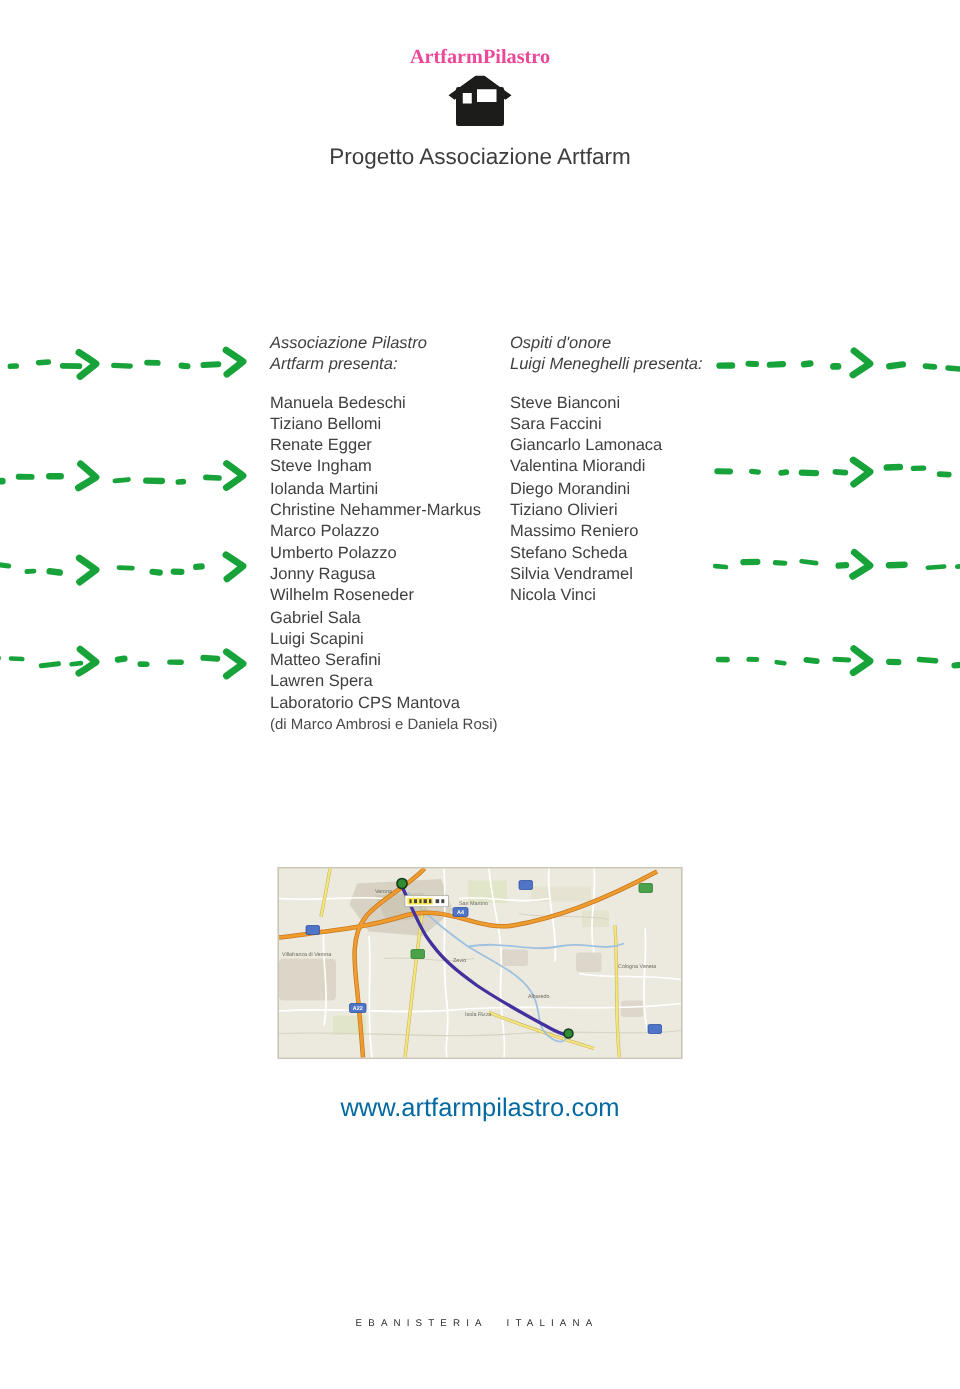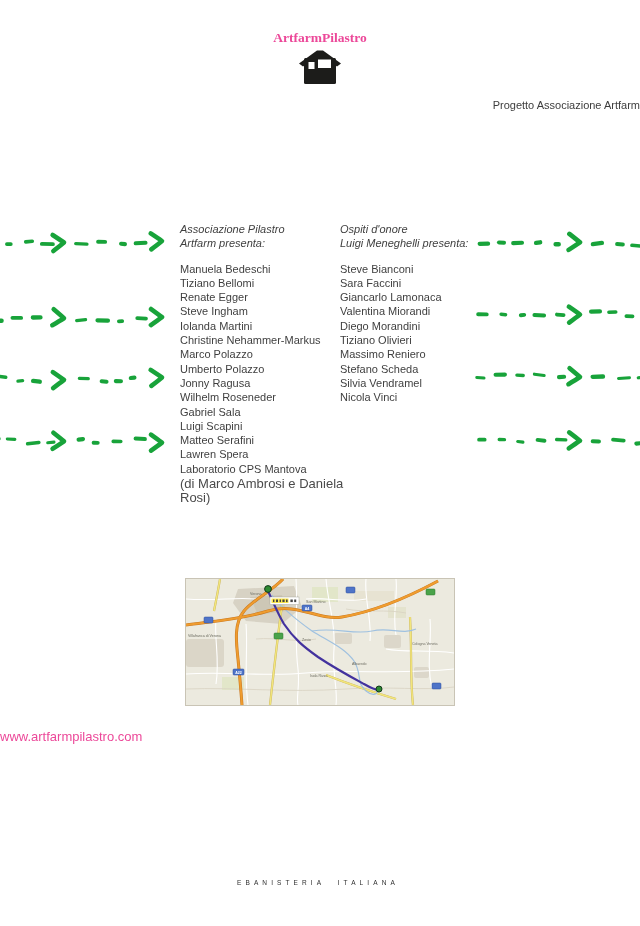--- a/index.html
+++ b/index.html
@@ -3,38 +3,38 @@
 <meta charset="utf-8">
 <style>
   html,body{margin:0;padding:0;background:#ffffff;}
   .page{position:relative;width:640px;height:926px;background:#ffffff;overflow:hidden;
         font-family:"Liberation Sans",sans-serif;color:#3d3d3d;}
 
   .logo-wordmark{position:absolute;top:30px;left:0;width:100%;text-align:center;
         font-family:"Liberation Serif",serif;font-weight:bold;font-size:13.5px;color:#ec4899;}
   .house{position:absolute;top:49px;left:298px;}
 
-  .subtitle{position:absolute;top:98px;left:0;width:100%;text-align:right;
-        font-size:11px;line-height:14px;color:#3d3d3d;}
+  .subtitle{position:absolute;top:98px;left:0;width:100%;text-align:center;
+        font-size:15px;line-height:14px;color:#3d3d3d;}
 
   .arrow{position:absolute;}
   .arrow.a-left{left:-10px;}
   .arrow.a-right{left:472px;}
 
   .col{position:absolute;top:222px;font-size:11px;line-height:14.3px;color:#3f3f3f;}
   .col.left-col{left:180px;width:164px;}
   .col.right-col{left:340px;width:150px;}
   .col-header{font-style:italic;margin-bottom:11px;}
-  .note{font-size:13px;margin-top:1px;color:#4a4a4a;}
+  .note{font-size:10px;margin-top:1px;color:#4a4a4a;}
 
   .map-wrap{position:absolute;left:185px;top:578px;width:270px;height:128px;
         border:1px solid #c9c4b5;box-sizing:border-box;background:#eceadf;}
 
-  .website{position:absolute;top:729px;left:0;width:100%;
-        font-size:13px;color:#ec4899;}
+  .website{position:absolute;top:729px;left:0;width:100%;text-align:center;
+        font-size:17px;color:#0369a1;}
   .contacts{position:absolute;top:752px;left:0;width:100%;display:flex;
         justify-content:center;gap:26px;font-size:10px;line-height:16px;color:#3d3d3d;}
   .contact-col{text-align:center;}
 
   .sponsor-box{position:absolute;left:227px;top:822px;width:182px;height:53px;
         background:#161f1a;display:flex;align-items:center;justify-content:center;}
   .sponsor-name{font-family:"Liberation Serif",serif;color:#ffffff;font-size:22px;letter-spacing:1px;}
   .sponsor-tagline{position:absolute;left:217px;top:879px;width:202px;text-align:center;
         font-size:6.5px;letter-spacing:4.1px;word-spacing:7px;color:#2e2e2e;white-space:nowrap;}
 

